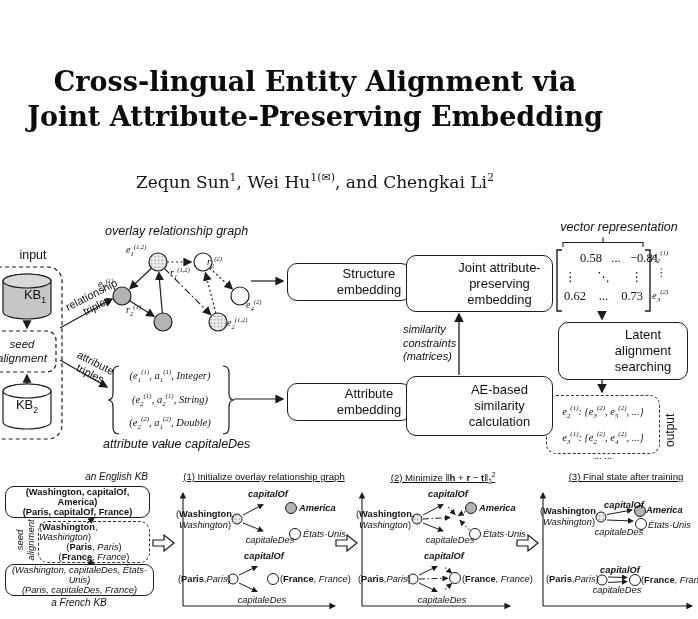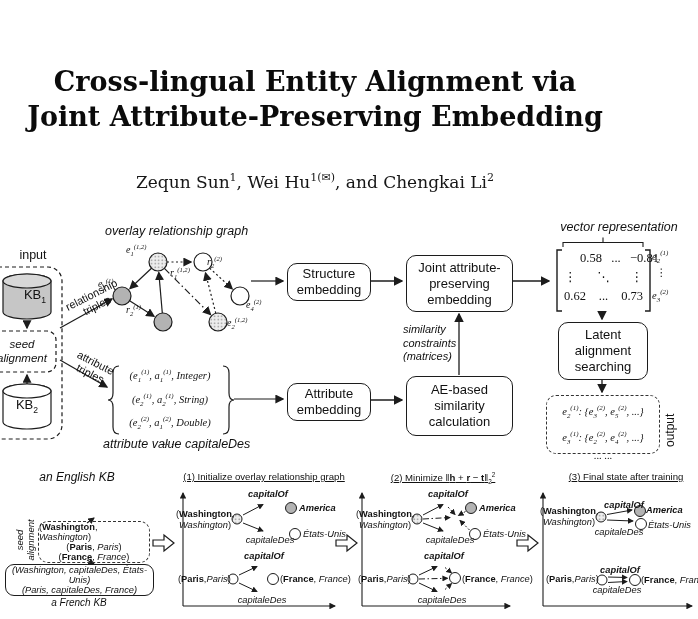--- a/index.html
+++ b/index.html
@@ -14,21 +14,21 @@
   .ctr{text-align:center;}
   .rt{text-align:right;}
   .title{position:absolute;left:0;width:630px;text-align:center;
          font-family:"DejaVu Serif","Liberation Serif",serif;font-weight:bold;
          font-size:27px;color:#0b0b0b;}
   .authors{position:absolute;left:0;width:630px;text-align:center;
            font-family:"DejaVu Serif","Liberation Serif",serif;font-size:17px;color:#161616;}
   .authors sup{font-size:11px;}
   .fbox{position:absolute;border:1.4px solid #1c1c1c;border-radius:10px;background:#fff;
         display:flex;align-items:center;justify-content:center;text-align:center;
-        font-size:13px;line-height:16px;z-index:3;}
+        font-size:13px;line-height:16px;z-index:3;padding-left:40px;}
   .kbbox{position:absolute;border:1.2px solid #1c1c1c;border-radius:9px;background:#fff;
          display:flex;flex-direction:column;align-items:center;justify-content:center;
          text-align:center;z-index:3;}
   .dashbox{position:absolute;border:1.2px dashed #333;border-radius:10px;background:transparent;z-index:2;}
   .small{font-size:9.3px;}
   .node-lbl{font-size:9.3px;line-height:10.5px;}
   .panel-title{font-size:9.6px;text-align:center;text-decoration:underline;}
   sub{font-size:0.66em;}
   sup{font-size:0.66em;}
   svg{position:absolute;left:0;top:0;z-index:1;}
@@ -225,21 +225,25 @@
   <div class="lbl serif" style="left:656px;top:267px;font-size:10.5px;z-index:3;">⋮</div>
   <div class="lbl serif it" style="left:652px;top:288px;font-size:10.5px;z-index:3;">e<sub>3</sub><sup>(2)</sup></div>
 
   <div class="dashbox" style="left:546px;top:395px;width:112px;height:57px;">
     <div class="serif it ctr" style="font-size:10.5px;line-height:18px;margin-top:3px;">e<sub>2</sub><sup>(1)</sup>: {e<sub>3</sub><sup>(2)</sup>, e<sub>5</sub><sup>(2)</sup>, ...}</div>
     <div class="serif it ctr" style="font-size:10.5px;line-height:18px;">e<sub>3</sub><sup>(1)</sup>: {e<sub>2</sub><sup>(2)</sup>, e<sub>4</sub><sup>(2)</sup>, ...}</div>
     <div class="serif ctr" style="font-size:10.5px;line-height:12px;">... ...</div>
   </div>
   <div class="lbl sans" style="left:664px;top:447px;font-size:12px;transform:rotate(-90deg);transform-origin:0 0;z-index:3;">output</div>
 
-  <div class="lbl sans it ctr" style="left:6px;top:471px;width:142px;font-size:12px;z-index:3;">an English KB</div>
+  <div class="lbl sans it ctr" style="left:6px;top:471px;width:142px;font-size:10px;z-index:3;text-align:right;">an English KB</div>
+  <div class="kbbox" style="left:5px;top:486px;width:143px;height:30px;">
+    <div class="small b">(Washington, capitalOf, America)</div>
+    <div class="small b">(Paris, capitalOf, France)</div>
+  </div>
   <div class="lbl sans it ctr" style="left:14px;top:561px;width:42px;font-size:9.5px;line-height:11px;transform:rotate(-90deg);transform-origin:0 0;z-index:3;">seed<br>alignment</div>
   <div class="dashbox" style="left:38px;top:521px;width:110px;height:40px;display:flex;flex-direction:column;align-items:center;justify-content:center;">
     <div class="small">(<b>Washington</b>, <i>Washington</i>)</div>
     <div class="small">(<b>Paris</b>, <i>Paris</i>)</div>
     <div class="small">(<b>France</b>, <i>France</i>)</div>
   </div>
   <div class="kbbox" style="left:5px;top:564px;width:147px;height:30px;">
     <div class="small it">(Washington, capitaleDes, États-Unis)</div>
     <div class="small it">(Paris, capitaleDes, France)</div>
   </div>

